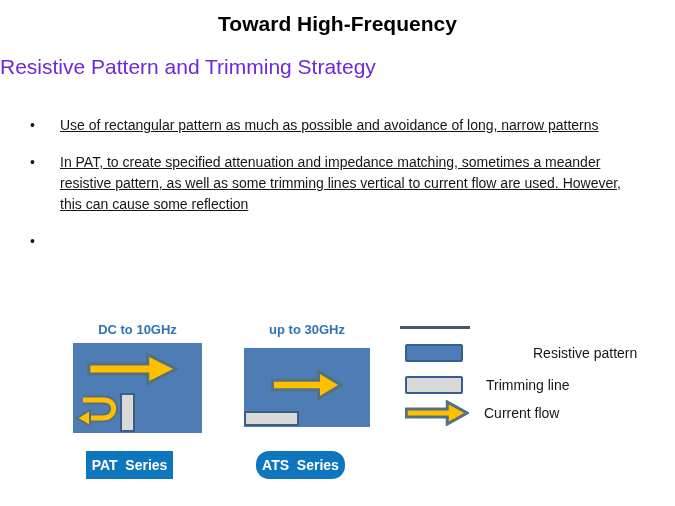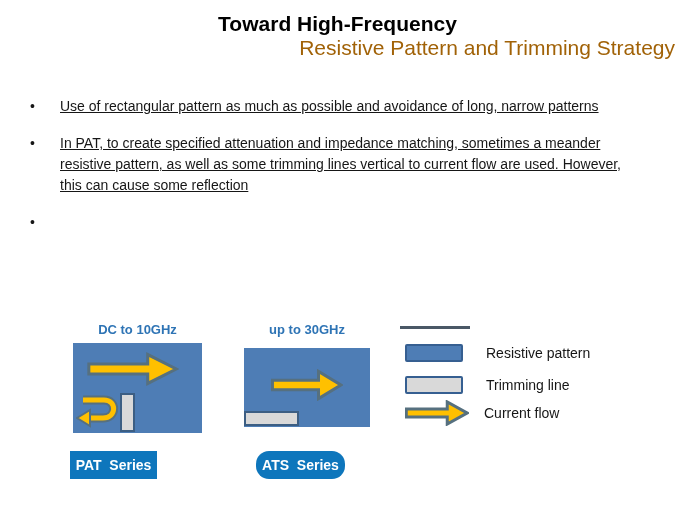--- a/index.html
+++ b/index.html
@@ -15,25 +15,25 @@
 
   
   .title-line1 {
     margin-top: 12px;
     text-align: center;
     font-size: 21px;
     font-weight: bold;
     color: #000;
   }
   .title-line2 {
-    margin-top: 0;
-    text-align: right;
+    margin-top: 19px;
+    text-align: left;
     font-size: 21px;
     font-weight: normal;
-    color: #a16207;
+    color: #6d28d9;
   }
 
   
   .bullets { margin: 36px 0 0 30px; }
   .bullet-item {
     display: flex;
     font-size: 14px;
     line-height: 21px;
     margin-bottom: 16px;
     color: #161616;
@@ -78,21 +78,21 @@
     background: #4A5866;
   }
 
   
   .legend-row {
     position: absolute;
     left: 405px;
     display: flex;
     align-items: center;
   }
-  .legend-row-1 { top: 344px; }
+  .legend-row-1 { top: 344px; gap: 47px; }
   .legend-row-2 { top: 376px; }
   .legend-row-3 { top: 400px; }
   .swatch {
     width: 54px; height: 14px;
     border: 2px solid #365F91;
     border-radius: 2px;
     flex: none;
   }
   .swatch-resistive { background: #4E7DB5; }
   .swatch-trimming  { background: #D9D9D9; }
@@ -108,21 +108,21 @@
     height: 28px;
     background: #0E76BC;
     color: #ffffff;
     font-size: 14px;
     font-weight: bold;
     display: flex;
     align-items: center;
     justify-content: center;
     white-space: pre;
   }
-  .pat-badge { left: 70px;  width: 87px; }
+  .pat-badge { left: 86px;  width: 87px; }
   .ats-badge { left: 256px; width: 89px; border-radius: 13px; }
 </style>
 </head>
 <body>
 
 <div class="slide">
 
   <div class="title-line1">Toward High-Frequency</div>
   <div class="title-line2">Resistive Pattern and Trimming Strategy</div>
 

